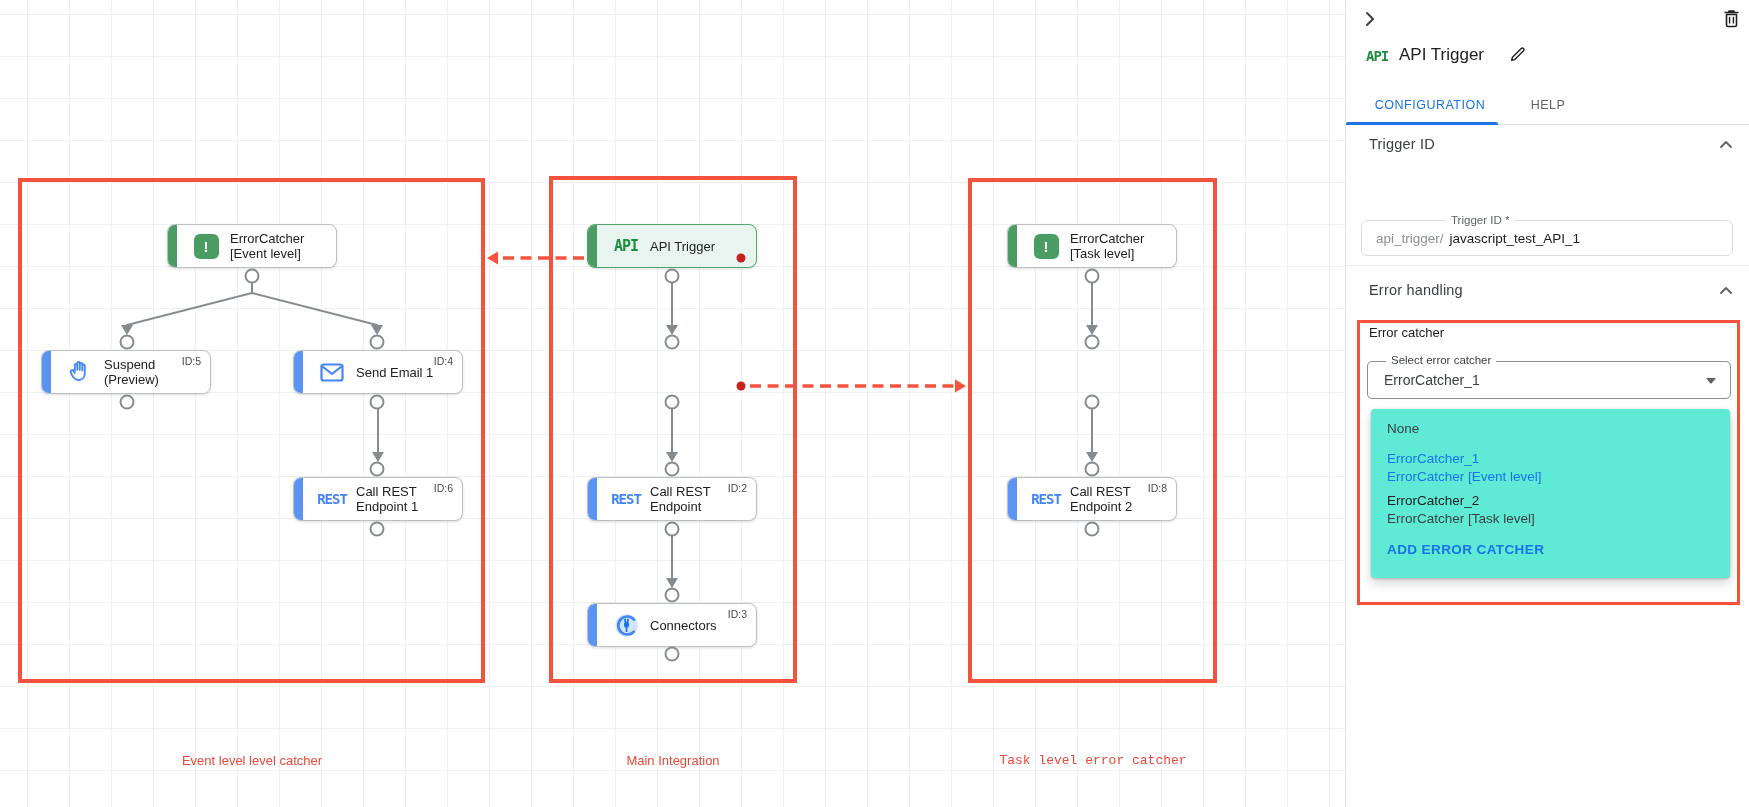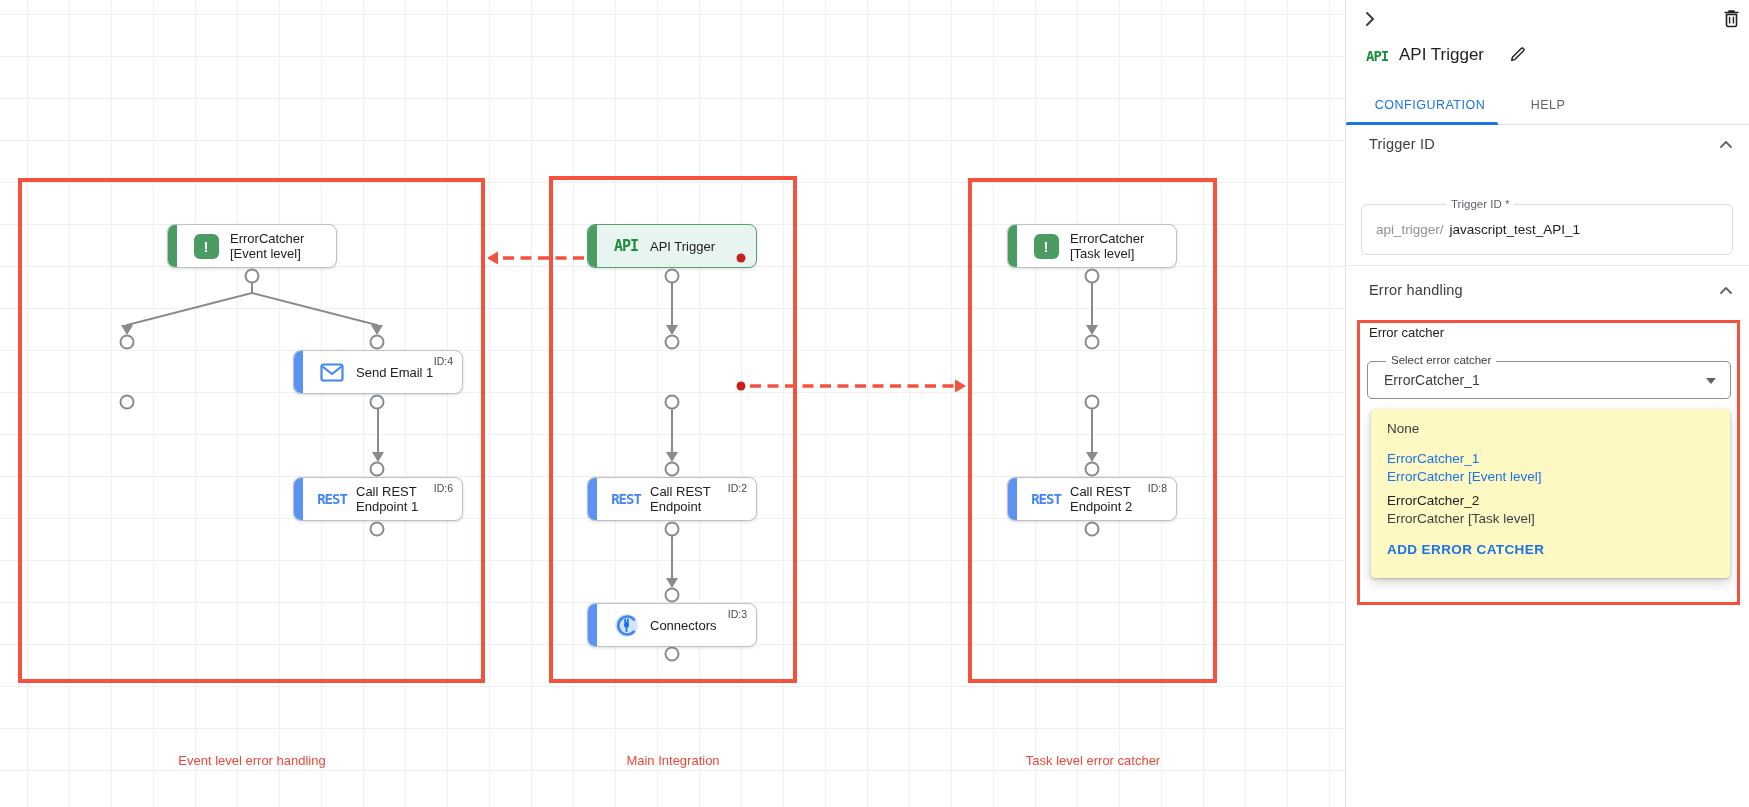--- a/index.html
+++ b/index.html
@@ -56,56 +56,69 @@
   .field-text { display:flex; align-items:center; height:100%; padding-left:14px; font-size:13.5px; white-space:nowrap; }
   .prefix { color:#8d9195; }
   .value  { color:#202124; margin-left:6px; }
 
   .red-annot { position:absolute; border:3px solid #f5523d; }
   .select-field { position:absolute; border:1px solid #8a8f94; border-radius:5px; background:#fff; cursor:pointer; }
   .select-value { display:flex; align-items:center; height:100%; padding-left:16px; font-size:14px; color:#3c4043; }
   .caret { position:absolute; right:14px; top:16px; width:0; height:0;
     border-left:5.5px solid transparent; border-right:5.5px solid transparent; border-top:6.5px solid #5f6368; }
 
-  .menu { position:absolute; background:#fef9c3; border-radius:4px;
+  .menu { position:absolute; background:#5eead4; border-radius:4px;
     box-shadow:0 1px 3px rgba(0,0,0,.22), 0 5px 12px rgba(0,0,0,.16);text-decoration:underline; }
   .mi { position:absolute; left:16px; font-size:13.5px; line-height:18px; white-space:nowrap; cursor:pointer; }
   .mi.plain { color:#3c4043; }
   .mi.link-strong { color:#1a73e8; font-weight:500; }
   .mi.link { color:#1a73e8; }
   .mi.strong { color:#202124; font-weight:500; }
   .mi.add { color:#1a73e8; font-weight:bold; letter-spacing:.4px; }
 </style>
 </head>
 <body>
 
 <div class="stage">
 
   <div class="canvas">
 
     <div class="group-box" style="left:18px;top:178px;width:467px;height:505px;"></div>
     <div class="group-box" style="left:549px;top:176px;width:248px;height:507px;"></div>
     <div class="group-box" style="left:968px;top:178px;width:249px;height:505px;"></div>
 
-    <div class="group-label" style="left:252px;top:753px;">Event level error handling</div>
+    <div class="group-label" style="left:252px;top:753px;">Event level level catcher</div>
     <div class="group-label" style="left:673px;top:753px;">Main Integration</div>
-    <div class="group-label" style="left:1093px;top:753px;">Task level error catcher</div>
+    <div class="group-label" style="left:1093px;top:753px;font-family:Liberation Mono, monospace;">Task level error catcher</div>
 
     <div class="node" style="left:167px;top:224px;">
       <span class="accent green"></span>
       <span class="nicon">
           <span class="err-ic">!</span>
         </span>
       <span class="ntitle">
           <span>ErrorCatcher</span>
           <span>[Event level]</span>
         </span>
       <span class="nbadge"></span>
     </div>
 
+    <div class="node" style="left:41px;top:350px;">
+      <span class="accent blue"></span>
+      <span class="nicon">
+        <svg width="26" height="26" viewBox="0 0 24 24">
+            <path d="M7.2 11V5.6a1.15 1.15 0 0 1 2.3 0V10M9.5 10V3.9a1.15 1.15 0 0 1 2.3 0V10M11.8 10V4.7a1.15 1.15 0 0 1 2.3 0V10M14.1 10.6V6.2a1.15 1.15 0 0 1 2.3 0v7.2c0 3.6-2.3 6-5.7 6-2.8 0-4.4-1.3-5.8-4L3.5 12.3c-.5-1 .1-1.9 1-2.1.6-.1 1.2.2 1.6.9l1.1 1.8" fill="none" stroke="#4285f4" stroke-width="1.7" stroke-linecap="round" stroke-linejoin="round"></path>
+          </svg>
+      </span>
+      <span class="ntitle">
+          <span>Suspend</span>
+          <span>(Preview)</span>
+        </span>
+      <span class="nbadge">ID:5</span>
+    </div>
 
     <div class="node" style="left:293px;top:350px;">
       <span class="accent blue"></span>
       <span class="nicon">
         <svg width="24" height="19" viewBox="0 0 24 19">
             <rect x="1.5" y="1.5" width="21" height="16" rx="2" fill="none" stroke="#4285f4" stroke-width="2.2"></rect>
             <path d="M2.5 3.5 12 11l9.5-7.5" fill="none" stroke="#4285f4" stroke-width="2.2" stroke-linejoin="round"></path>
           </svg>
       </span>
       <span class="ntitle">
@@ -281,21 +294,21 @@
       <div class="tab-underline"></div>
     </div>
 
     <div class="p-abs sec-head" style="left:23px;top:136px;">Trigger ID</div>
     <span class="p-abs icon-btn" style="left:372px;top:137px;">
       <svg width="16" height="16" viewBox="0 0 16 16">
           <path d="M3 10 L8 5 L13 10" fill="none" stroke="#5f6368" stroke-width="1.8" stroke-linecap="round" stroke-linejoin="round"></path>
         </svg>
     </span>
 
-    <div class="outline-field" style="left:15px;top:204px;width:372px;height:51px;">
+    <div class="outline-field" style="left:15px;top:220px;width:372px;height:36px;">
       <span class="field-label" style="left:84px;top:-7px;">Trigger ID *</span>
       <span class="field-text">
         <span class="prefix">api_trigger/</span>
         <span class="value">javascript_test_API_1</span>
       </span>
     </div>
 
     <div class="divider" style="top:265px;"></div>
 
     <div class="p-abs sec-head" style="left:23px;top:282px;">Error handling</div>

